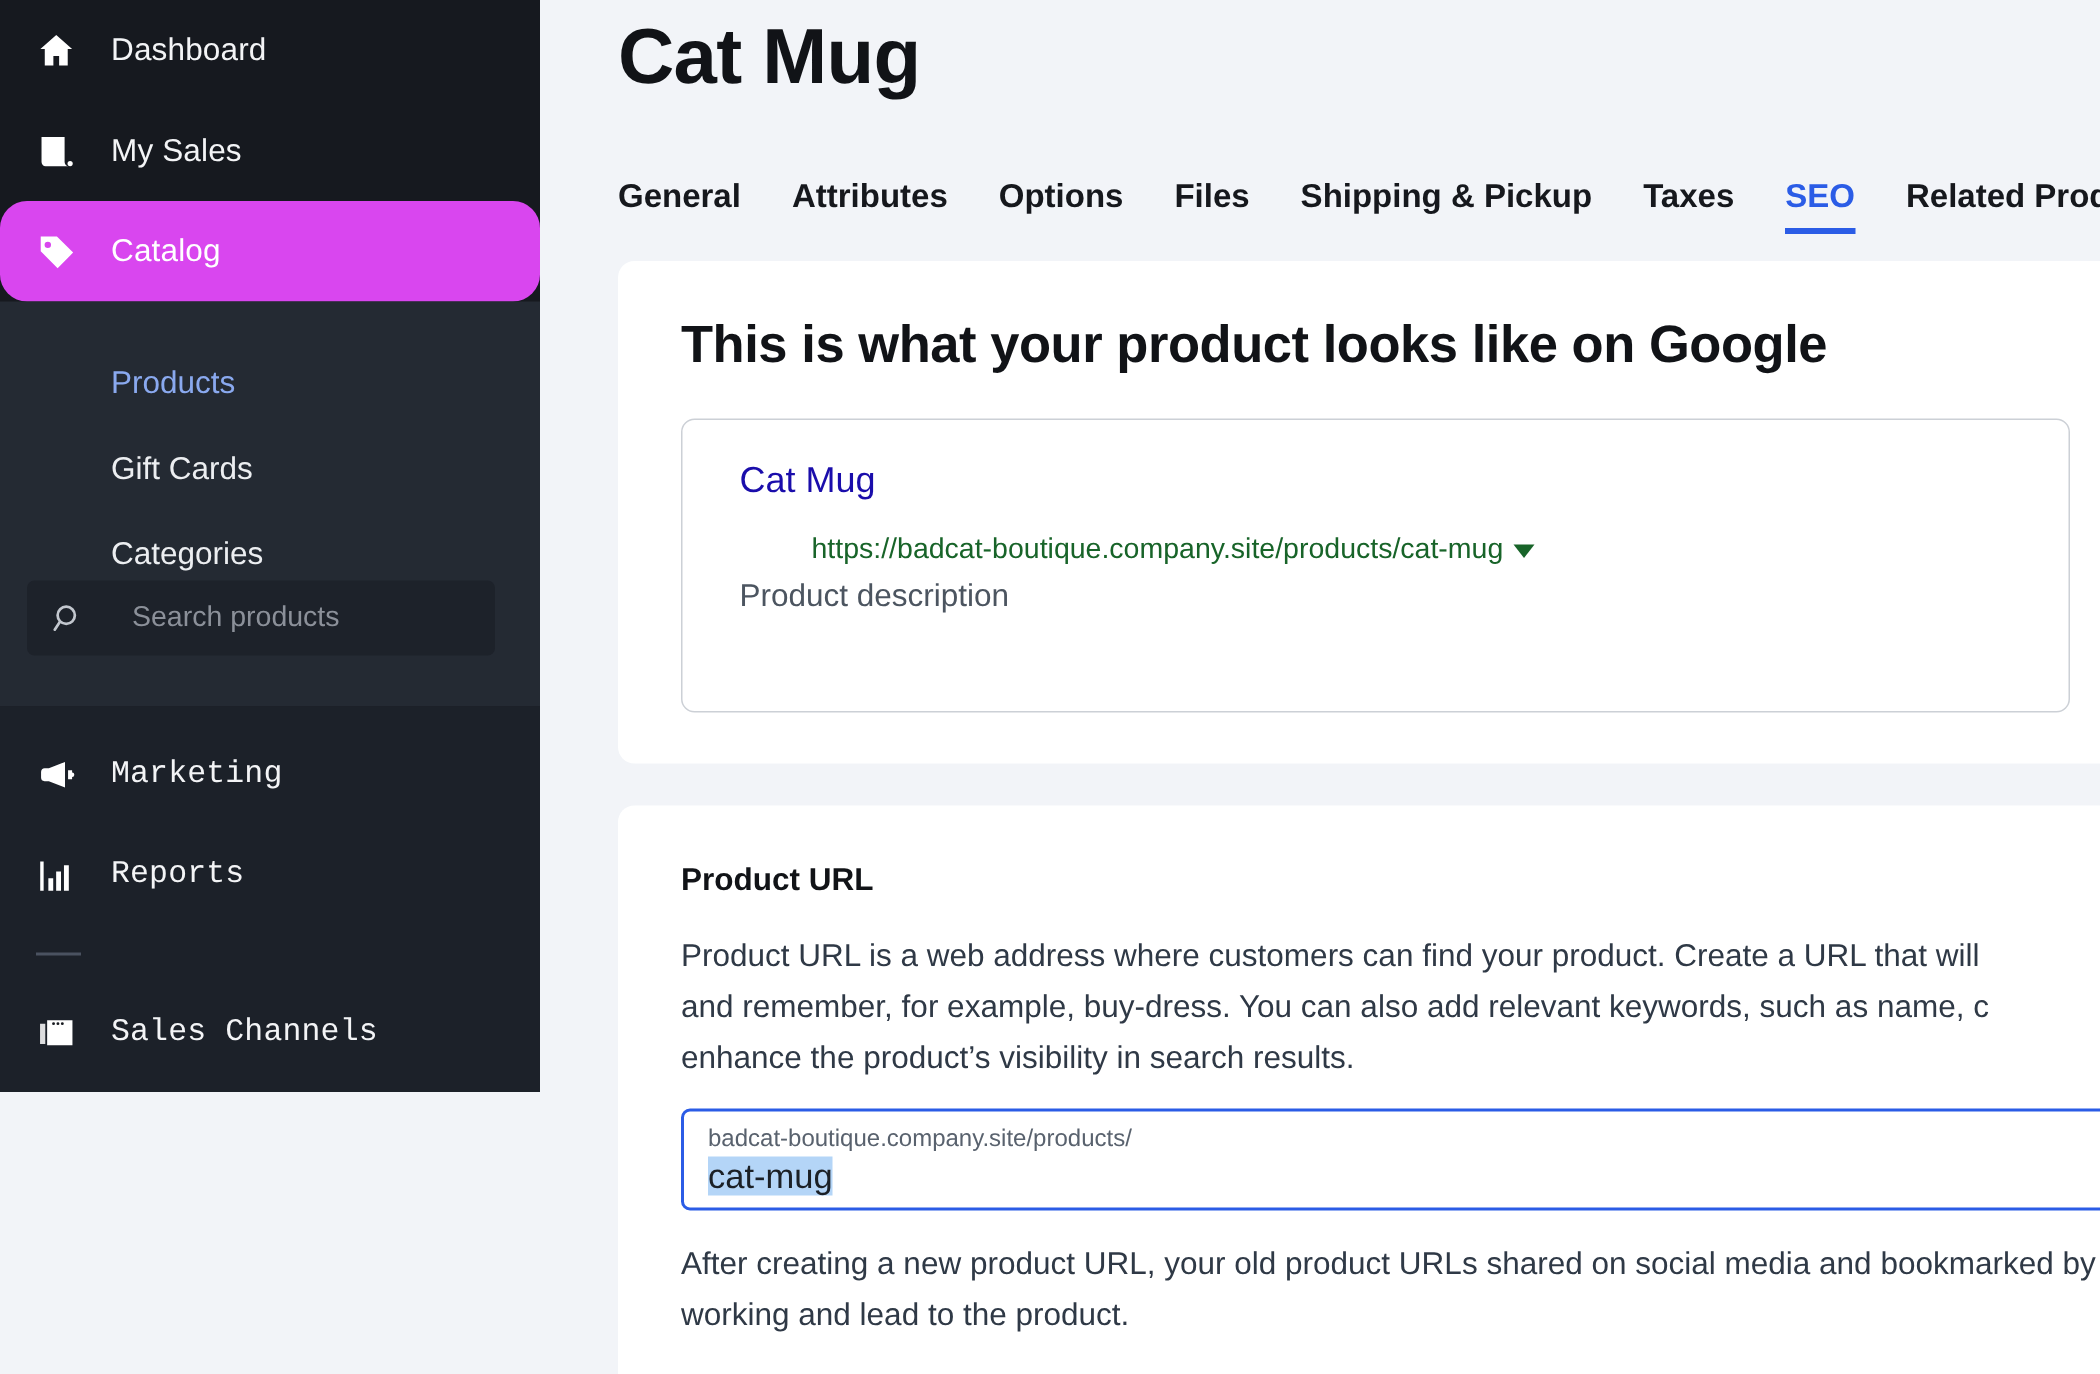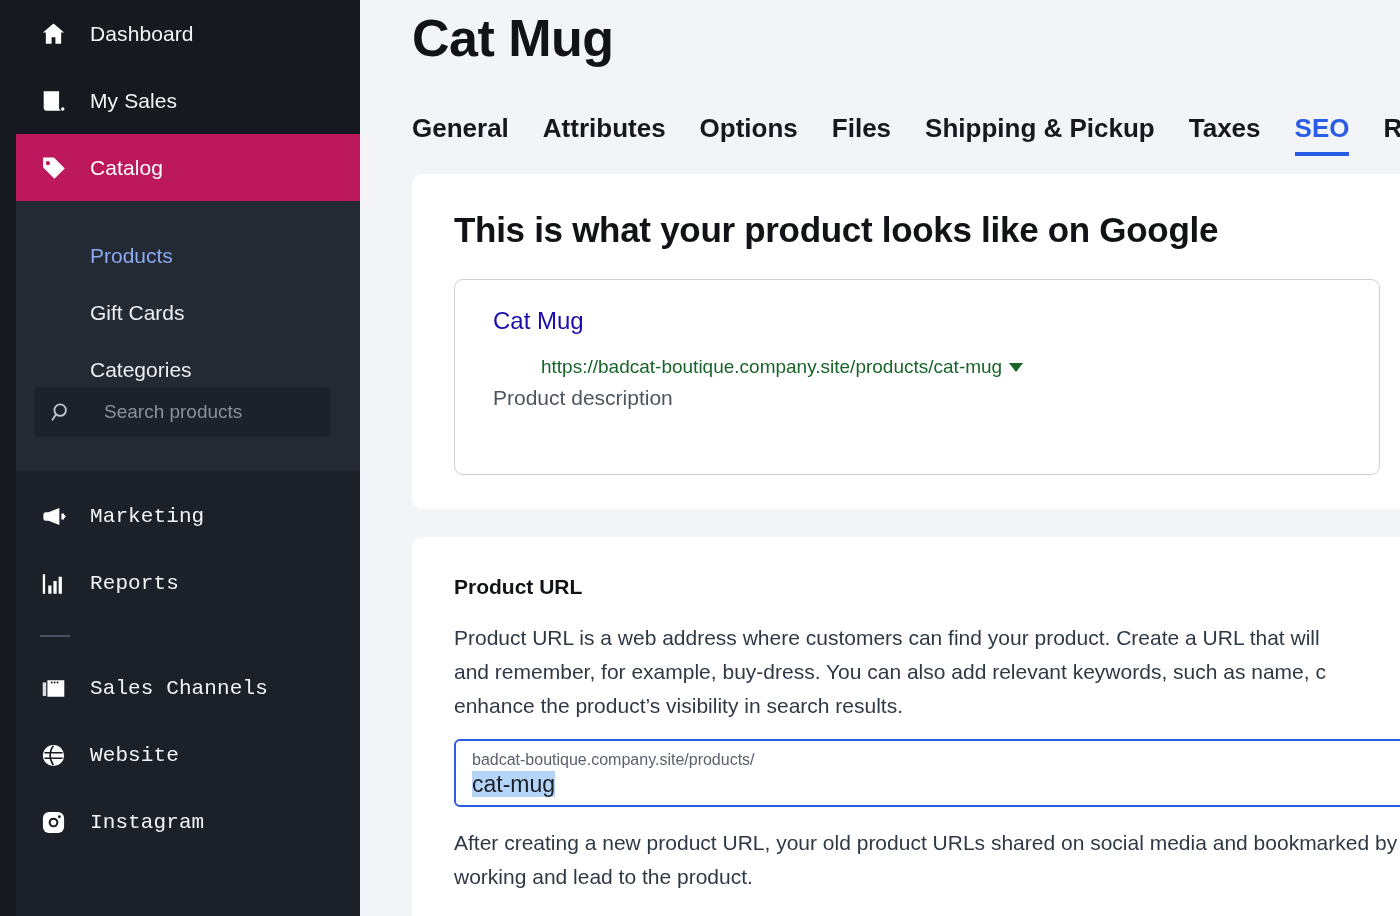--- a/index.html
+++ b/index.html
@@ -15,27 +15,26 @@
     position: relative;
     width: 1400px;
     height: 916px;
     display: flex;
     background: #f2f4f8;
   }
 
   
   #sidebar {
     width: 360px;
-    height: 916px;
+    height: 728px;
     flex: 0 0 360px;
     background: #16191f;
     display: flex;
     flex-direction: column;
     overflow: hidden;
-    padding-left: 16px;
   }
 
   .nav-item {
     display: flex;
     align-items: center;
     height: 67px;
     padding-left: 18px;
     cursor: pointer;
     flex: 0 0 auto;
   }
@@ -47,21 +46,22 @@
     justify-content: center;
     color: #ffffff;
   }
   .nav-item .nav-label {
     margin-left: 18px;
     font-size: 21px;
     color: #f3f4f6;
     letter-spacing: 0.1px;
   }
   .nav-item.active {
-    background: #be185d;
+    background: #d946ef;
+    border-radius: 18px;
   }
   .nav-item.active .nav-label { color: #ffffff; }
 
   #submenu {
     background: #242a33;
     padding-top: 10px;
     padding-bottom: 34px;
     flex: 0 0 auto;
   }
   .sub-item {
@@ -134,21 +134,21 @@
   }
 
   #tabs {
     display: flex;
     align-items: flex-end;
     gap: 34px;
     margin-top: 46px;
     height: 46px;
   }
   .tab {
-    font-size: 26px;
+    font-size: 22px;
     font-weight: bold;
     color: #16181d;
     cursor: pointer;
     position: relative;
     padding-bottom: 12px;
     white-space: nowrap;
   }
   .tab.active { color: #2b5ce6; }
   .tab.active::after {
     content: "";

